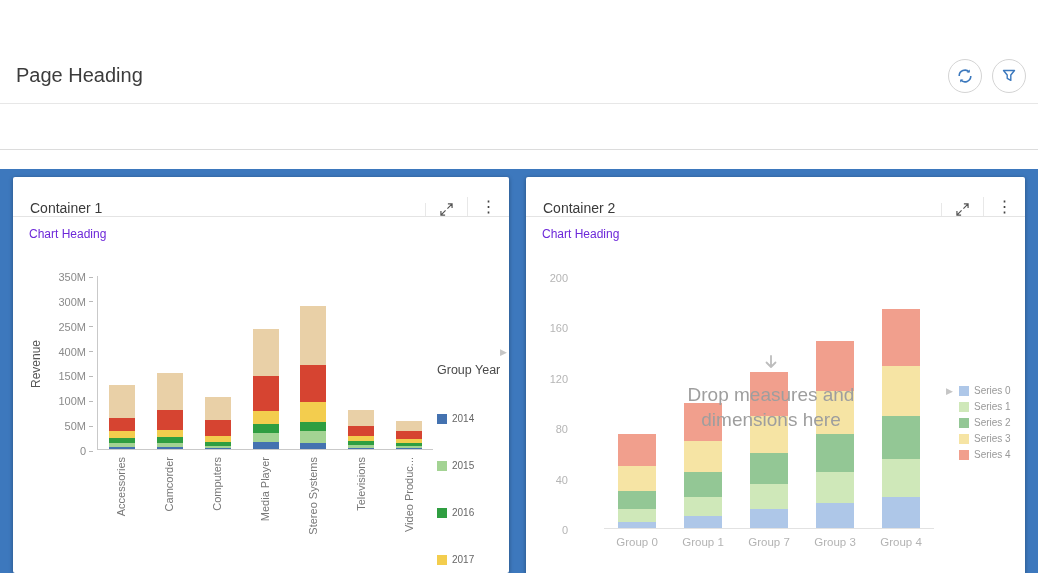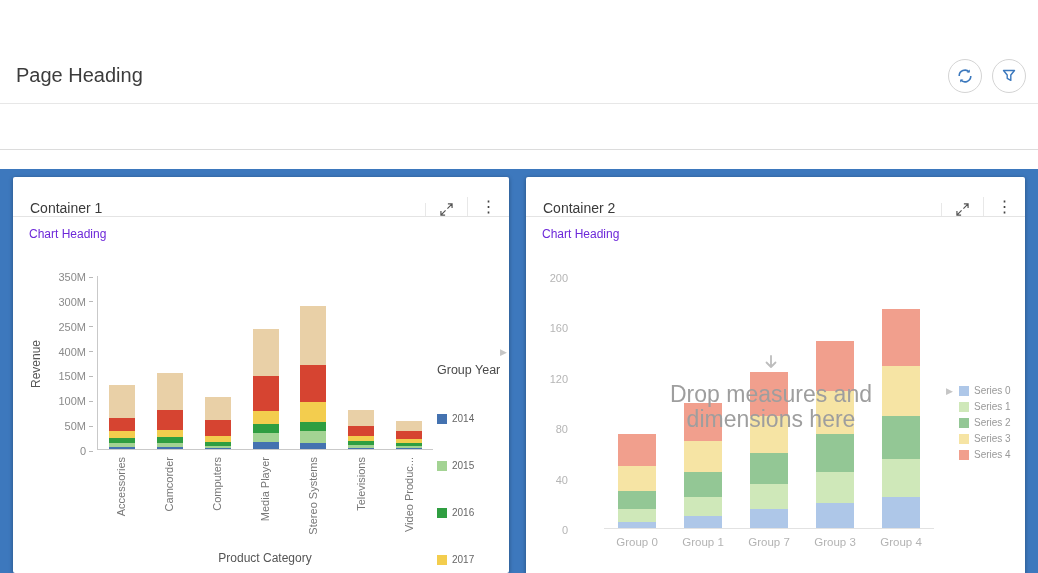--- a/index.html
+++ b/index.html
@@ -81,21 +81,21 @@
     border-bottom:1px solid #e2e2e2; }
   .chart2 .bar-slot { width:66px; }
   .chart2 .bar { width:38px; }
   .chart2 .xlabels { left:78px; top:319px; width:330px; }
   .chart2 .xlabel { width:66px; text-align:center; font-size:11.5px; color:#b3b3b3; }
   .legend2 { position:absolute; left:433px; top:168px; width:60px; }
   .legend2 .legend-arrow { position:absolute; left:-13px; top:1px; }
   .legend2 .legend-item { font-size:10px; color:#999; }
 
   .overlay { position:absolute; left:125px; top:136px; width:240px; text-align:center; }
-  .overlay-text { font-size:23px; color:#9e9e9e; line-height:25px; margin-top:3px; }
+  .overlay-text { font-size:19px; color:#9e9e9e; line-height:25px; margin-top:3px; }
 
   
   .bottom-strip { height:12px; background:#e9edf0; border-top:1px solid #d5d5d5; }
 </style>
 </head>
 <body>
 
 <div class="topbar">
   <span class="page-title">Page Heading</span>
   <span class="spacer"></span>
@@ -254,21 +254,20 @@
           <div class="xlabel">
             <span>Stereo Systems</span>
           </div>
           <div class="xlabel">
             <span>Televisions</span>
           </div>
           <div class="xlabel">
             <span>Video Produc...</span>
           </div>
         </div>
-      <div class="x-title">Product Category</div>
       <div class="legend legend1">
         <div class="legend-arrow">▶</div>
         <div class="legend-title">Group Year</div>
         <ul>
             <li class="legend-item">
               <span class="swatch" style="background: rgb(68, 114, 176);"></span>
               <span class="legend-label">2014</span>
             </li>
             <li class="legend-item">
               <span class="swatch" style="background: rgb(163, 211, 147);"></span>

